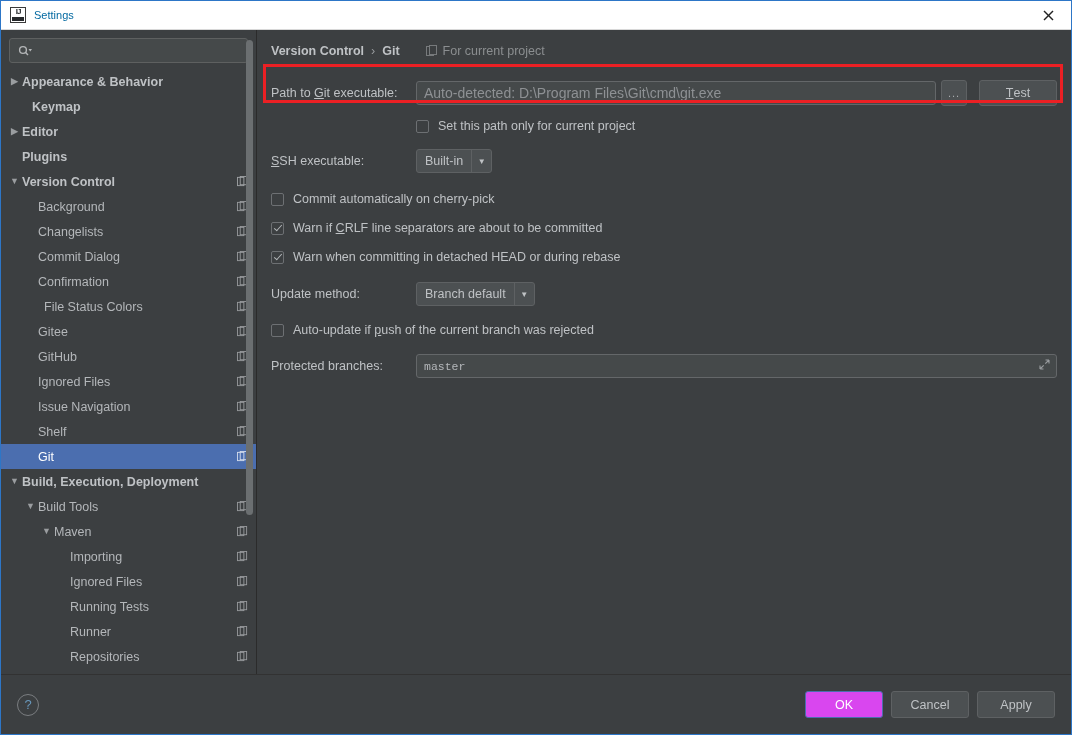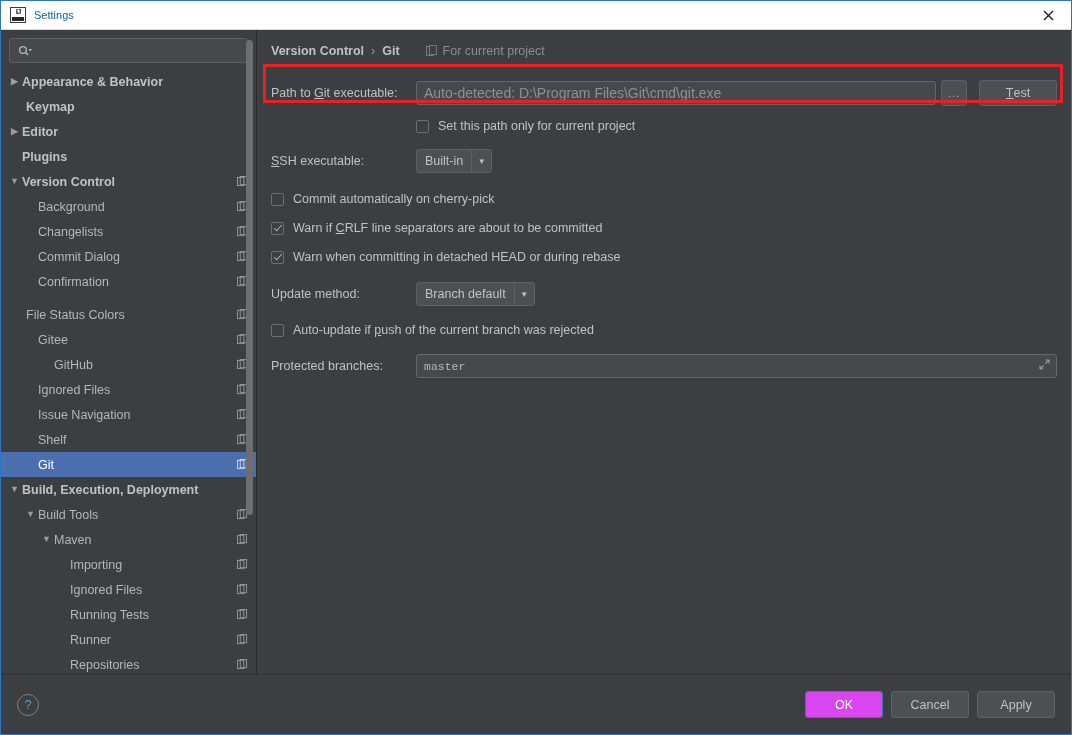--- a/index.html
+++ b/index.html
@@ -392,21 +392,21 @@
         </span>
         <input class="search-input" type="text" value="" placeholder="" style="">
       </div>
     </div>
 
     <div class="tree" id="tree">
         <div class="tree-row bold" style="padding-left: 6px;">
           <span class="tw">▶</span>
           <span class="tree-label">Appearance &amp; Behavior</span>
         </div>
-        <div class="tree-row bold" style="padding-left: 10px;">
+        <div class="tree-row bold" style="padding-left: 16px;">
           <span class="tw">&nbsp;</span>
           <span class="tree-label">Keymap</span>
         </div>
         <div class="tree-row bold" style="padding-left: 6px;">
           <span class="tw">▶</span>
           <span class="tree-label">Editor</span>
         </div>
         <div class="tree-row bold" style="padding-left: 6px;">
           <span class="tw">&nbsp;</span>
           <span class="tree-label">Plugins</span>
@@ -454,41 +454,41 @@
         <div class="tree-row" style="padding-left: 22px;">
           <span class="tw">&nbsp;</span>
           <span class="tree-label">Confirmation</span>
           <span class="proj-icon">
             <svg width="11" height="11" viewBox="0 0 12 12" aria-hidden="true">
               <rect x="0.5" y="1.5" width="7" height="9" fill="none" stroke="currentColor" stroke-width="1"></rect>
               <rect x="3.5" y="0.5" width="7" height="9" fill="none" stroke="currentColor" stroke-width="1"></rect>
             </svg>
           </span>
         </div>
-        <div class="tree-row" style="padding-left: 10px; margin-top: 8px;">
+        <div class="tree-row" style="padding-left: 28px;">
           <span class="tw">&nbsp;</span>
           <span class="tree-label">File Status Colors</span>
           <span class="proj-icon">
             <svg width="11" height="11" viewBox="0 0 12 12" aria-hidden="true">
               <rect x="0.5" y="1.5" width="7" height="9" fill="none" stroke="currentColor" stroke-width="1"></rect>
               <rect x="3.5" y="0.5" width="7" height="9" fill="none" stroke="currentColor" stroke-width="1"></rect>
             </svg>
           </span>
         </div>
         <div class="tree-row" style="padding-left: 22px;">
           <span class="tw">&nbsp;</span>
           <span class="tree-label">Gitee</span>
           <span class="proj-icon">
             <svg width="11" height="11" viewBox="0 0 12 12" aria-hidden="true">
               <rect x="0.5" y="1.5" width="7" height="9" fill="none" stroke="currentColor" stroke-width="1"></rect>
               <rect x="3.5" y="0.5" width="7" height="9" fill="none" stroke="currentColor" stroke-width="1"></rect>
             </svg>
           </span>
         </div>
-        <div class="tree-row" style="padding-left: 38px;">
+        <div class="tree-row" style="padding-left: 22px;">
           <span class="tw">&nbsp;</span>
           <span class="tree-label">GitHub</span>
           <span class="proj-icon">
             <svg width="11" height="11" viewBox="0 0 12 12" aria-hidden="true">
               <rect x="0.5" y="1.5" width="7" height="9" fill="none" stroke="currentColor" stroke-width="1"></rect>
               <rect x="3.5" y="0.5" width="7" height="9" fill="none" stroke="currentColor" stroke-width="1"></rect>
             </svg>
           </span>
         </div>
         <div class="tree-row" style="padding-left: 22px;">

